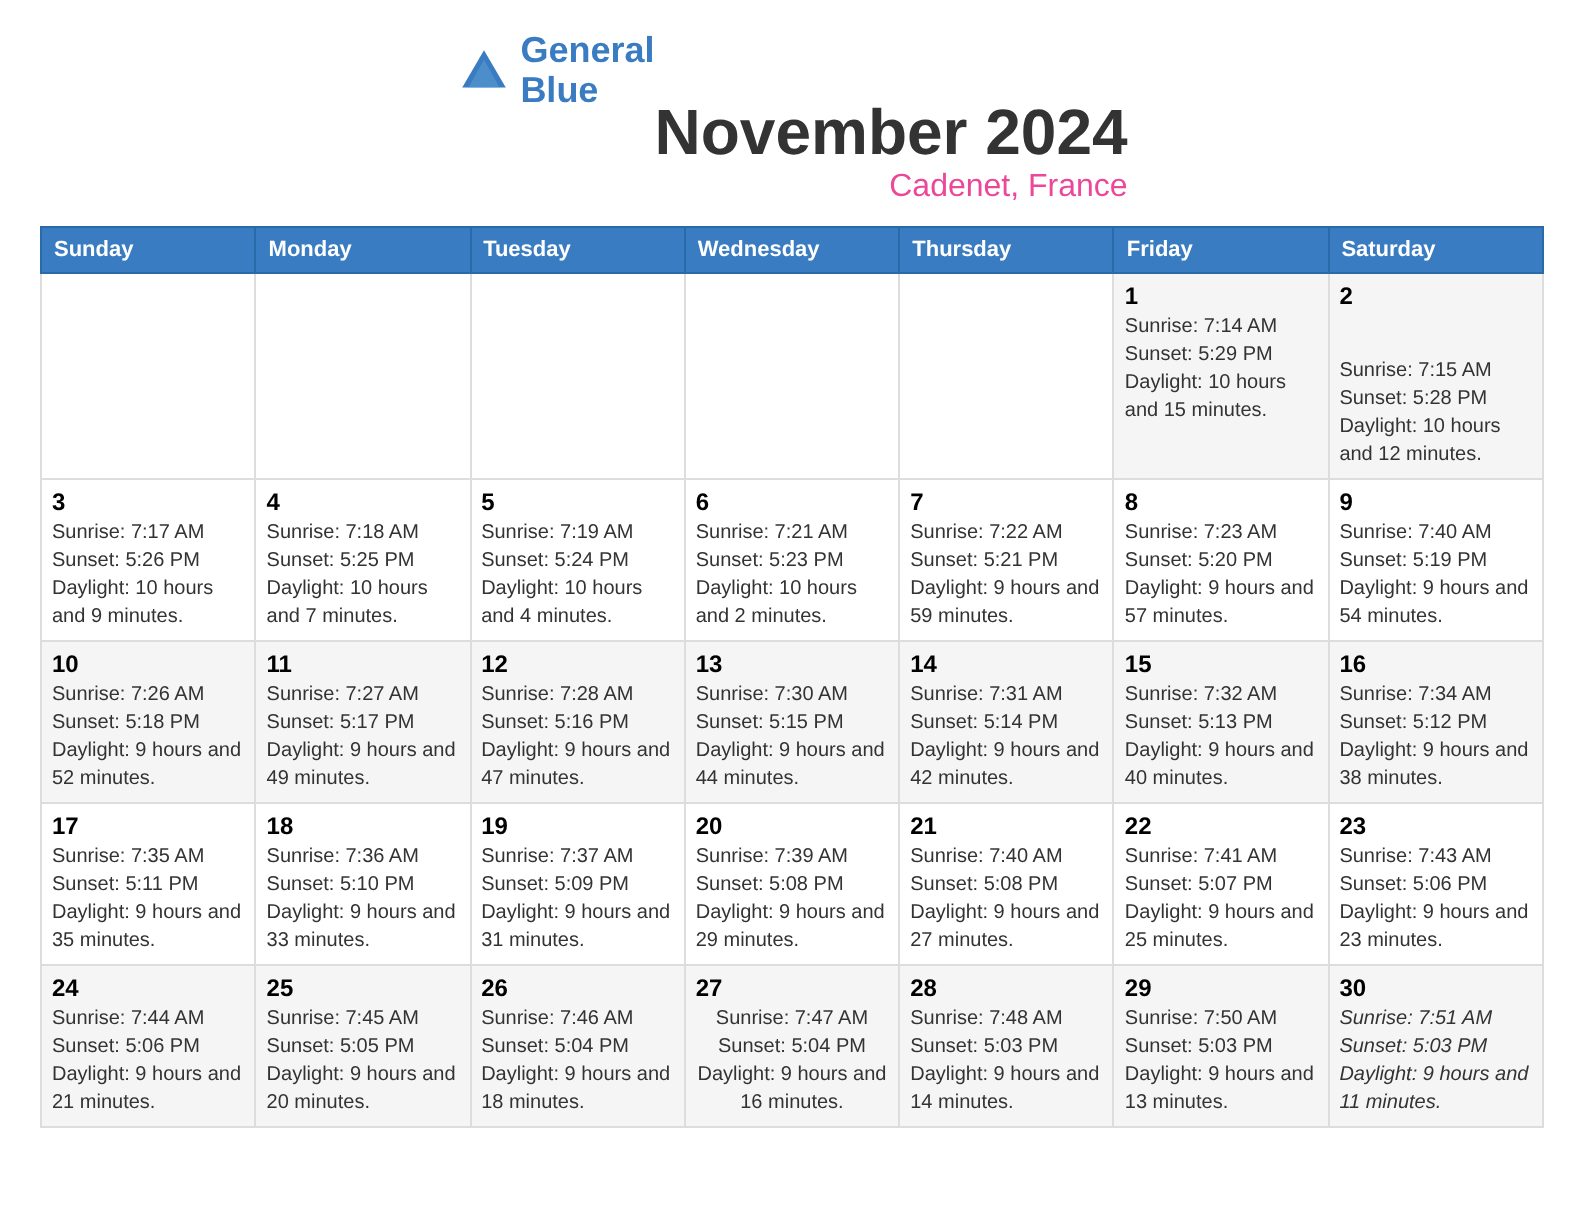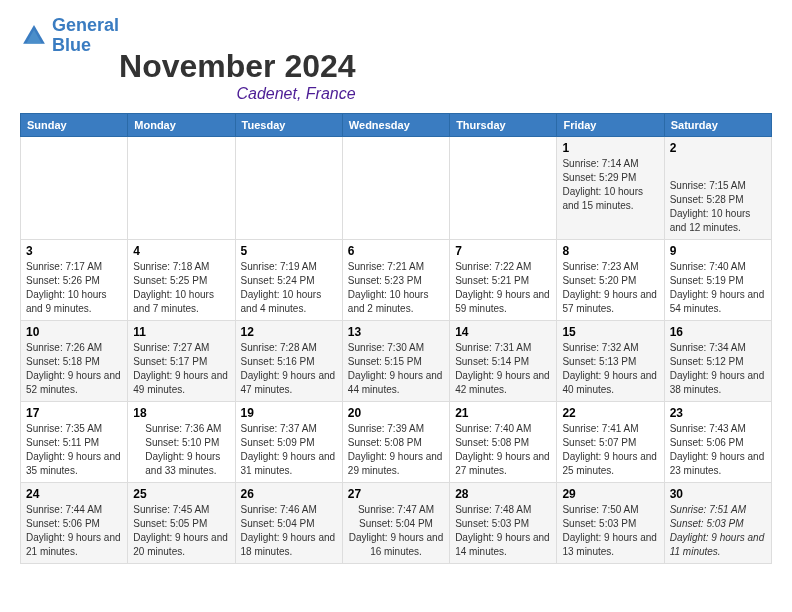--- a/index.html
+++ b/index.html
@@ -9,21 +9,21 @@
       width: 792px;
       height: 612px;
       overflow: hidden;
     }
     .page {
       width: 792px;
       padding: 16px 20px 10px 20px;
     }
     .header {
       display: flex;
-      justify-content: flex-start;
+      justify-content: center;
       align-items: flex-start;
       margin-bottom: 10px;
     }
     .logo {
       display: flex;
       align-items: center;
       gap: 4px;
     }
     .logo-text {
       font-size: 18px;
@@ -42,22 +42,21 @@
       text-align: right;
       margin-top: 32px;
     }
     .month-title {
       font-size: 32px;
       font-weight: bold;
       color: #333;
     }
     .location {
       font-size: 16px;
-      color: #4c1d95;
-      font-style: italic;
+      color: #ec4899;
     }
     .calendar {
       width: 100%;
       border-collapse: collapse;
       font-size: 10.5px;
     }
     .calendar th {
       background: #3a7cc1;
       color: #fff;
       text-align: left;
@@ -238,21 +237,21 @@
         </tr>
         <tr>
           <td>
             <div class="day-number">17</div>
             <div class="day-info" style="white-space: pre-line;">Sunrise: 7:35 AM
 Sunset: 5:11 PM
 Daylight: 9 hours and 35 minutes.</div>
           </td>
           <td>
             <div class="day-number">18</div>
-            <div class="day-info" style="white-space: pre-line; margin-left: 12px;">Sunrise: 7:36 AM
+            <div class="day-info" style="white-space: pre-line;">Sunrise: 7:36 AM
 Sunset: 5:10 PM
 Daylight: 9 hours and 33 minutes.</div>
           </td>
           <td>
             <div class="day-number">19</div>
             <div class="day-info" style="white-space: pre-line;">Sunrise: 7:37 AM
 Sunset: 5:09 PM
 Daylight: 9 hours and 31 minutes.</div>
           </td>
           <td>

